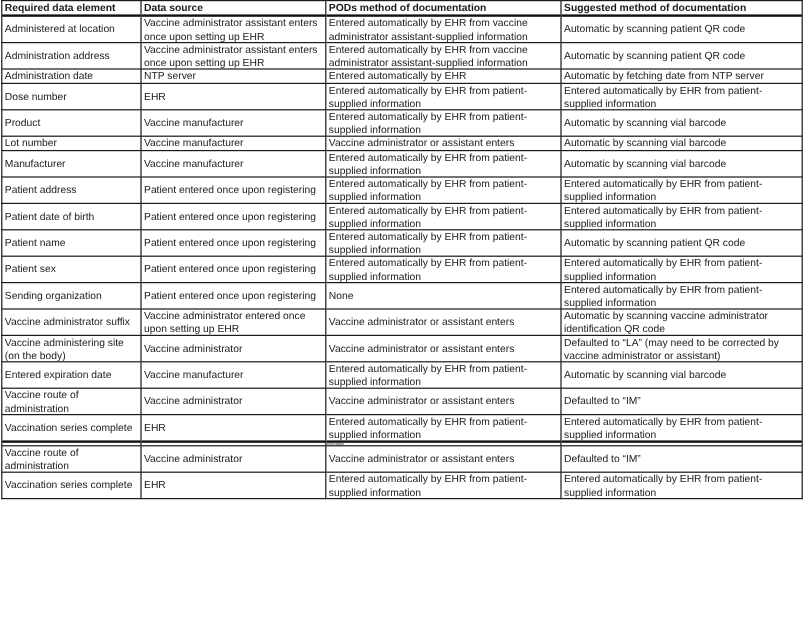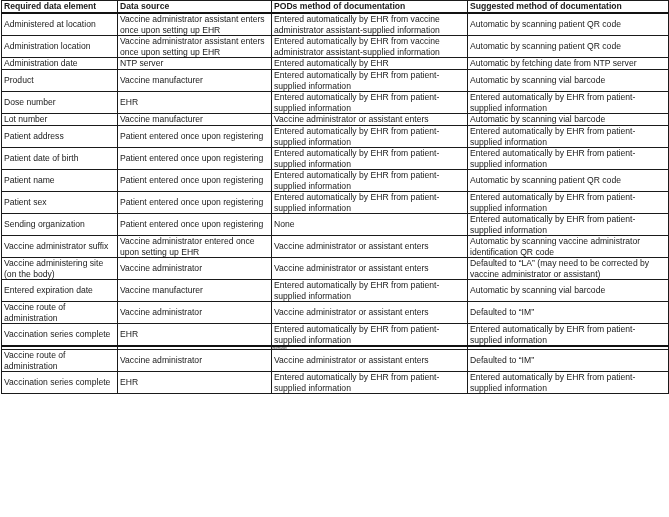--- a/index.html
+++ b/index.html
@@ -33,47 +33,53 @@
       </tr>
     </thead>
     <tbody id="tbody">
         <tr class="h2">
           <td>Administered at location</td>
           <td>Vaccine administrator assistant enters once upon setting up EHR</td>
           <td>Entered automatically by EHR from vaccine administrator assistant-supplied information</td>
           <td>Automatic by scanning patient QR code</td>
         </tr>
         <tr class="h2">
-          <td>Administration location</td>
+          <td>Administration address</td>
           <td>Vaccine administrator assistant enters once upon setting up EHR</td>
           <td>Entered automatically by EHR from vaccine administrator assistant-supplied information</td>
           <td>Automatic by scanning patient QR code</td>
         </tr>
         <tr class="h1">
           <td>Administration date</td>
           <td>NTP server</td>
           <td>Entered automatically by EHR</td>
           <td>Automatic by fetching date from NTP server</td>
         </tr>
         <tr class="h2">
+          <td>Dose number</td>
+          <td>EHR</td>
+          <td>Entered automatically by EHR from patient-supplied information</td>
+          <td>Entered automatically by EHR from patient-supplied information</td>
+        </tr>
+        <tr class="h2">
           <td>Product</td>
           <td>Vaccine manufacturer</td>
           <td>Entered automatically by EHR from patient-supplied information</td>
           <td>Automatic by scanning vial barcode</td>
         </tr>
-        <tr class="h2">
-          <td>Dose number</td>
-          <td>EHR</td>
-          <td>Entered automatically by EHR from patient-supplied information</td>
-          <td>Entered automatically by EHR from patient-supplied information</td>
-        </tr>
         <tr class="h1">
           <td>Lot number</td>
           <td>Vaccine manufacturer</td>
           <td>Vaccine administrator or assistant enters</td>
+          <td>Automatic by scanning vial barcode</td>
+        </tr>
+        <tr class="h2">
+          <td>Manufacturer</td>
+          <td>Vaccine manufacturer</td>
+          <td>Entered automatically by EHR from patient-supplied information</td>
           <td>Automatic by scanning vial barcode</td>
         </tr>
         <tr class="h2">
           <td>Patient address</td>
           <td>Patient entered once upon registering</td>
           <td>Entered automatically by EHR from patient-supplied information</td>
           <td>Entered automatically by EHR from patient-supplied information</td>
         </tr>
         <tr class="h2">
           <td>Patient date of birth</td>

